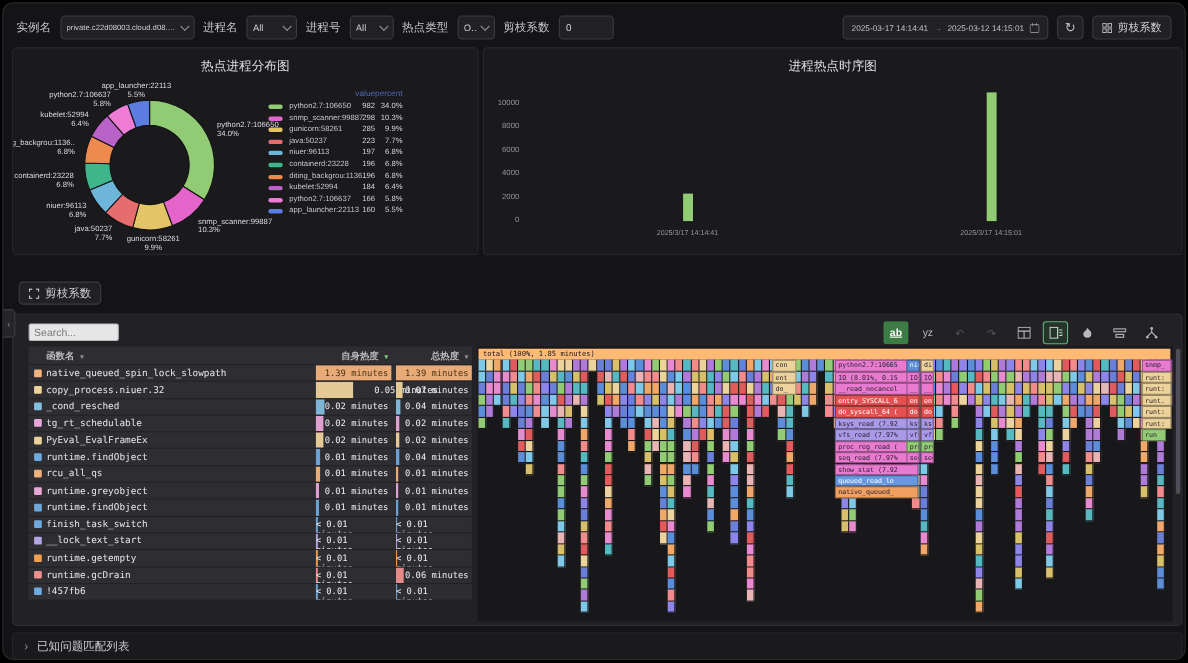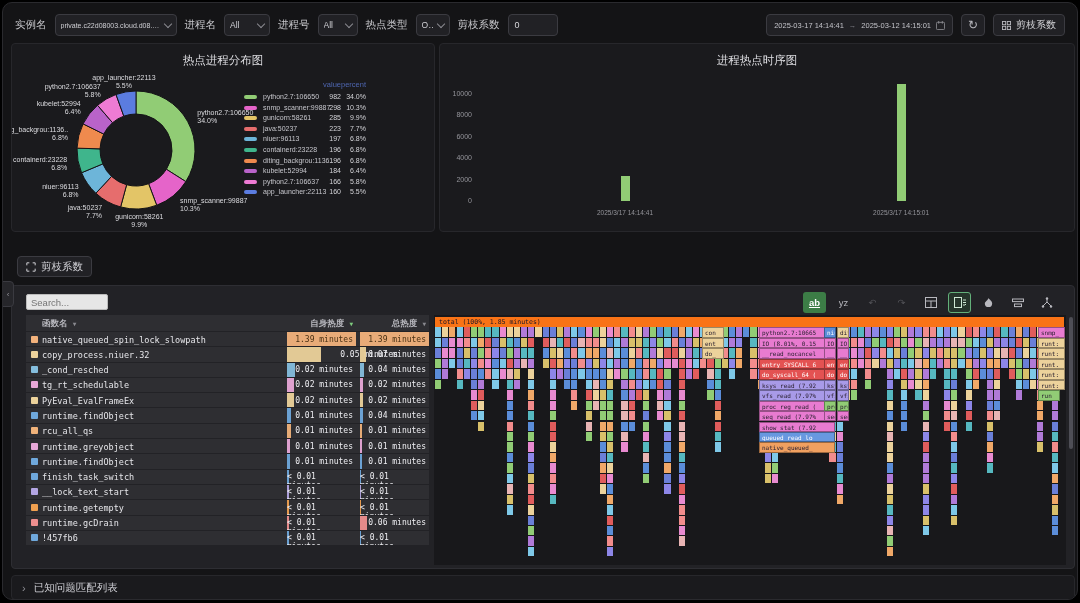--- a/index.html
+++ b/index.html
@@ -467,21 +467,21 @@
             </div>
             <div class="barcell" style="left: 334px; width: 69px;">
               <div class="fill" style="width: 2%; background: rgb(111, 168, 220); opacity: 0.95;"></div>
               <span class="bt" style="color: rgb(238, 238, 242);">&lt; 0.01 minutes</span>
             </div>
           </div>
         </div>
     </div>
 
     <div id="flame">
-        <div id="flame-root" style="background: #f97316;">total (100%, 1.85 minutes)</div>
+        <div id="flame-root" style="background: #fdba74;">total (100%, 1.85 minutes)</div>
         <div class="fcell" style="left: 1px; top: 12.45px; width: 7.17px; height: 10.45px; background: rgb(126, 200, 232);"></div>
         <div class="fcell" style="left: 1px; top: 22.9px; width: 7.17px; height: 10.45px; background: rgb(126, 200, 232);"></div>
         <div class="fcell" style="left: 1px; top: 33.35px; width: 7.17px; height: 10.45px; background: rgb(106, 127, 216);"></div>
         <div class="fcell" style="left: 1px; top: 43.8px; width: 7.17px; height: 10.45px; background: rgb(145, 204, 117);"></div>
         <div class="fcell" style="left: 1px; top: 54.25px; width: 7.17px; height: 10.45px; background: rgb(91, 141, 217);"></div>
         <div class="fcell" style="left: 1px; top: 64.7px; width: 7.17px; height: 10.45px; background: rgb(145, 204, 117);"></div>
         <div class="fcell" style="left: 8.17px; top: 12.45px; width: 7.17px; height: 10.45px; background: rgb(236, 210, 155);"></div>
         <div class="fcell" style="left: 8.17px; top: 22.9px; width: 7.17px; height: 10.45px; background: rgb(106, 127, 216);"></div>
         <div class="fcell" style="left: 8.17px; top: 33.35px; width: 7.17px; height: 10.45px; background: rgb(232, 138, 208);"></div>
         <div class="fcell" style="left: 8.17px; top: 43.8px; width: 7.17px; height: 10.45px; background: rgb(176, 122, 216);"></div>

